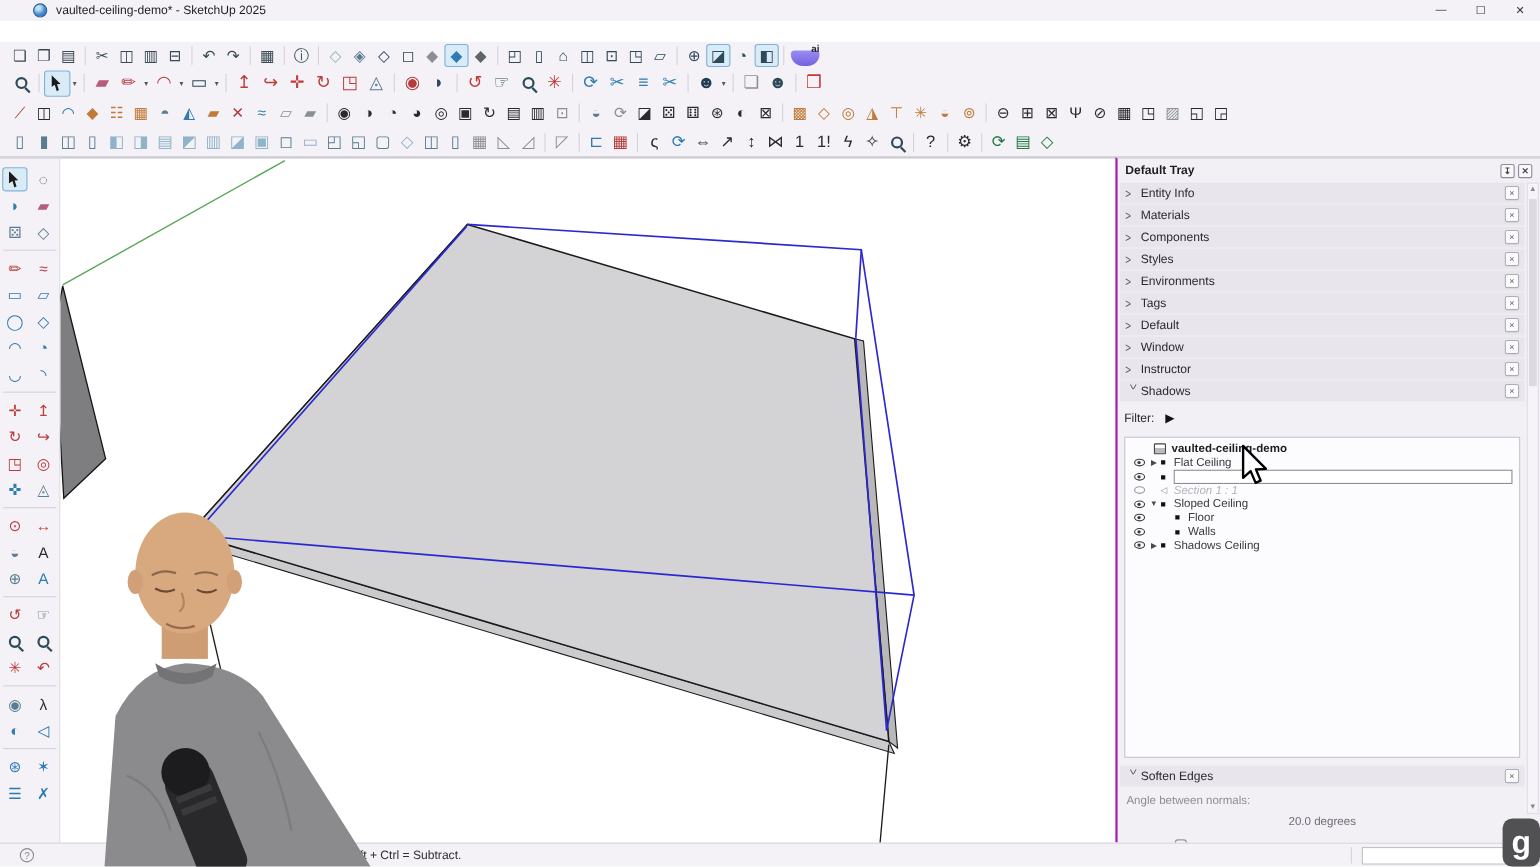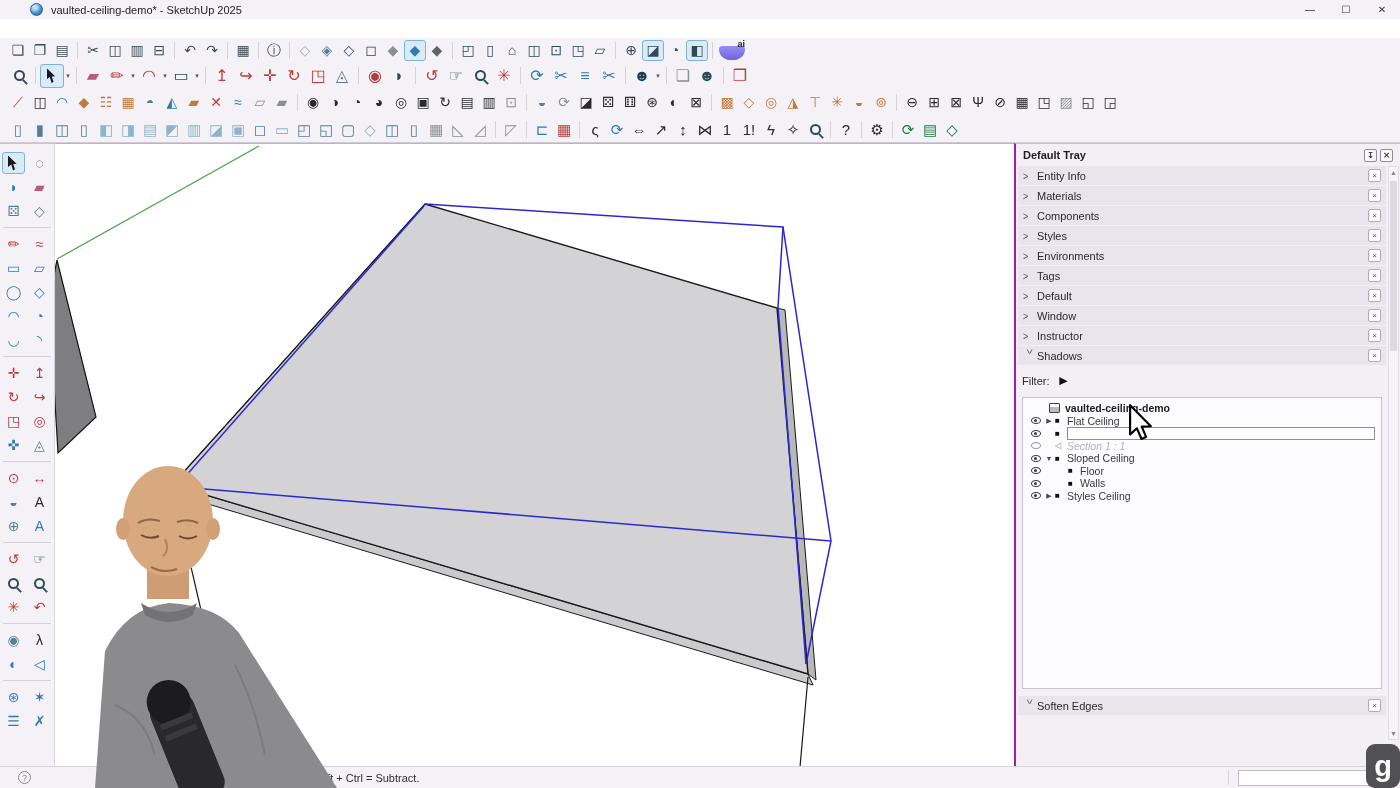--- a/index.html
+++ b/index.html
@@ -960,28 +960,36 @@
               <span class="t-exp"></span>
               <span class="t-sq">■</span>
               <span class="t-label">Walls</span>
             </div>
             <div class="trow">
               <span class="t-eye">
                 <span class="eye"></span>
               </span>
               <span class="t-exp">▶</span>
               <span class="t-sq">■</span>
-              <span class="t-label">Styles Ceiling</span>
+              <span class="t-label">Shadows Ceiling</span>
             </div>
           </div>
         </div>
         <div class="sec">
           <span class="chev open">&gt;</span>
           <span>Soften Edges</span>
           <span class="sec-close">×</span>
+        </div>
+        <div class="soften-content">
+          <div class="soft-label">Angle between normals:</div>
+          <div class="soft-value">20.0  degrees</div>
+          <div class="slider">
+            <div class="track"></div>
+            <div class="handle" style="left: 12%;"></div>
+          </div>
         </div>
       </div>
     <div class="tray-sb">
       <div class="sb-arrow">▲</div>
       <div class="sb-thumb"></div>
       <div class="sb-arrow bottom">▼</div>
     </div>
   </aside>
 
   <div class="status">

